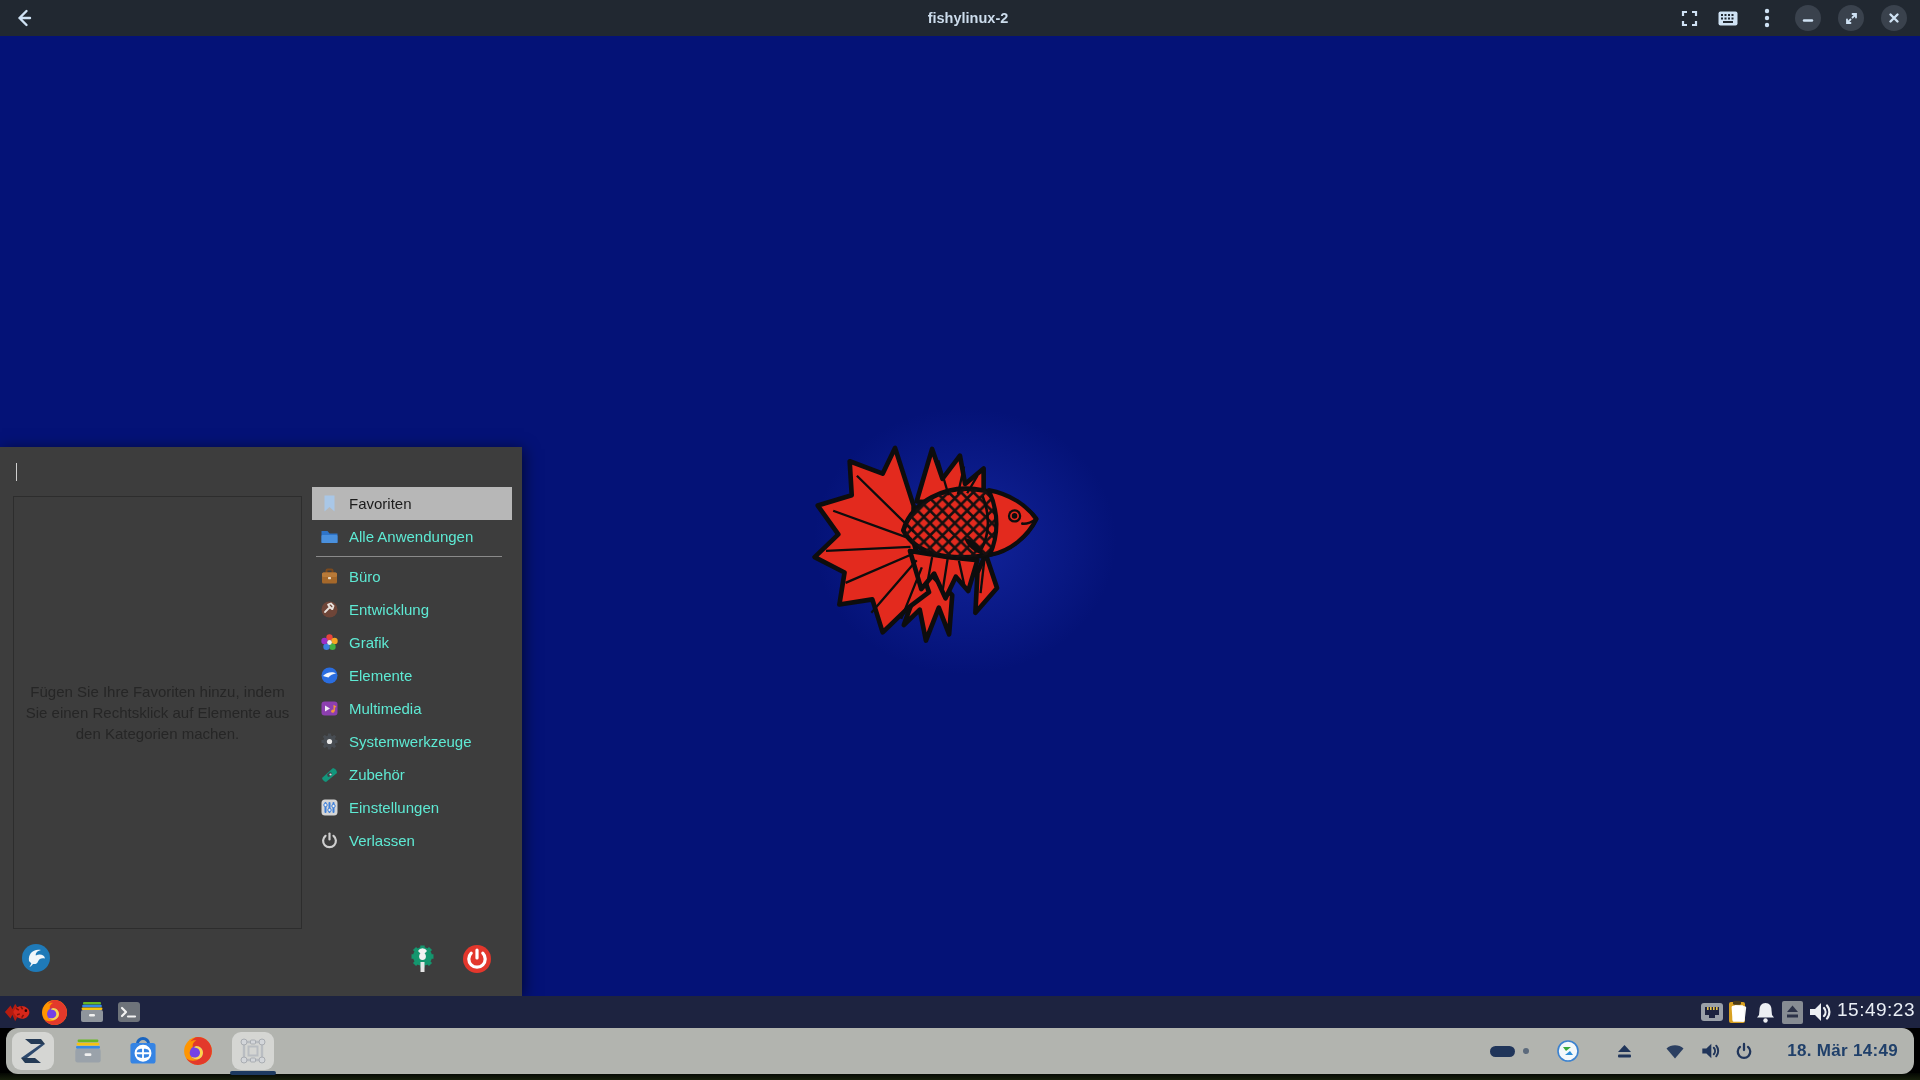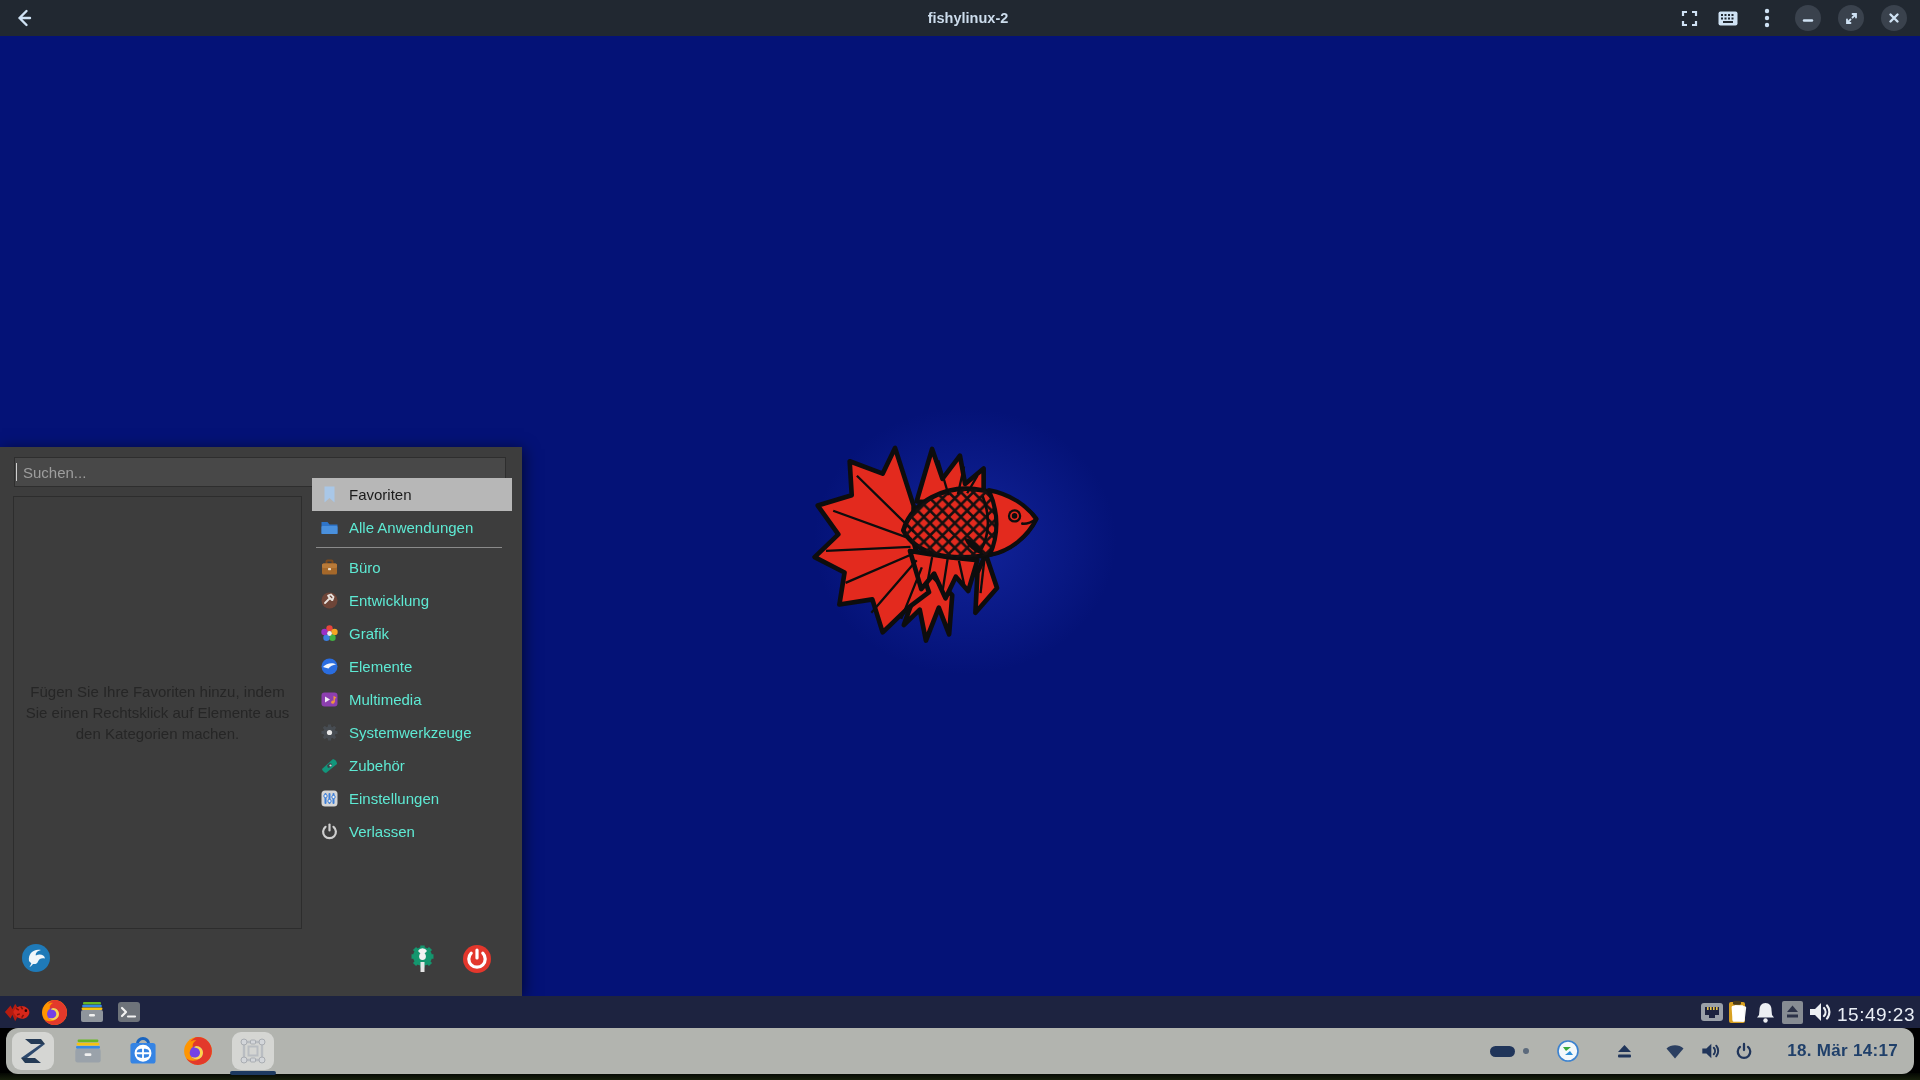--- a/index.html
+++ b/index.html
@@ -30,34 +30,34 @@
   .menu-panel { position:absolute; left:0; top:447px; width:522px; height:549px;
                 background:#3d3d3d; box-shadow:2px 2px 14px rgba(0,0,0,.55); z-index:40; }
   .menu-search { position:absolute; left:14px; top:10px; width:492px; height:30px;
                  background:#484848; border:1px solid #2e2e2e; color:#d8d8d8;
                  font-size:15px; padding:0 8px; outline:none; font-family:"Liberation Sans",sans-serif; }
   .menu-search::placeholder { color:#9e9e9e; }
   .search-caret { position:absolute; left:16px; top:16px; width:1px; height:18px; background:#cfcfcf; }
   .fav-box { position:absolute; left:13px; top:49px; width:289px; height:433px;
              border:1px solid #2d2d2d; display:flex; align-items:center; justify-content:center; }
   .fav-hint { width:272px; text-align:center; color:#262626; font-size:15px; line-height:1.4; }
-  .cat-list { position:absolute; left:312px; top:31px; width:200px; }
+  .cat-list { position:absolute; left:312px; top:40px; width:200px; }
   .cat-row { display:flex; align-items:center; height:33px; padding-left:7px; gap:10px;
              color:#5eead4; font-size:15px; cursor:pointer; }
   .cat-row.selected { background:#b7b7b7; color:#1b1b1b; }
   .cat-icon { width:20px; height:20px; display:flex; align-items:center; justify-content:center; flex:0 0 20px; }
   .cat-icon svg { width:19px; height:19px; }
   .cat-sep { height:1px; background:#8a8a8a; margin:3px 10px 3px 4px; }
   .menu-bottom-btn { position:absolute; cursor:pointer; }
 
   
   .guest-panel { position:absolute; left:0; top:996px; width:1920px; height:32px;
                  background:#1d2340; display:flex; align-items:center; z-index:45; }
   .gp-left { display:flex; align-items:center; gap:10px; padding-left:4px; }
-  .gp-right { margin-left:auto; display:flex; align-items:flex-end; gap:0; padding-right:5px; }
+  .gp-right { margin-left:auto; display:flex; align-items:flex-start; gap:0; padding-right:5px; }
   .gp-btn { width:27px; height:27px; display:flex; align-items:center; justify-content:center; cursor:pointer; }
   .gp-clock { color:#e9eef5; font-size:19px; letter-spacing:.5px; padding-left:4px; cursor:pointer; }
 
   
   .host-region { position:absolute; left:0; top:1028px; width:1920px; height:52px; z-index:44; }
   .wallpaper { position:absolute; inset:0;
       background:
         radial-gradient(40px 50px at 845px-0px 30px, rgba(214,140,40,.55), rgba(214,140,40,0) 70%),
         repeating-linear-gradient(93deg, rgba(36,58,22,.35) 0 9px, rgba(0,0,0,0) 9px 22px),
         repeating-linear-gradient(0deg, rgba(120,150,80,.25) 0 3px, rgba(60,90,40,.25) 3px 6px),
@@ -169,21 +169,20 @@
       </g>
       <path d="M330,232 C352,238 364,250 368,266 C350,262 334,248 330,232 Z" fill="#0d0d0d"></path>
       <circle cx="428" cy="190" r="13" fill="#0d0d0d"></circle>
       <circle cx="428" cy="190" r="7" fill="none" stroke="#e32a1e" stroke-width="3.2"></circle>
       <path d="M470,196 C460,203 451,206 443,205" stroke="#0d0d0d" stroke-width="5" fill="none" stroke-linecap="round"></path>
     </svg>
   </div>
 </div>
 
 <div class="menu-panel">
-  <input class="menu-search" type="text" placeholder="Suchen..." style="">
   <div class="search-caret"></div>
 
   <div class="fav-box">
     <div class="fav-hint">Fügen Sie Ihre Favoriten hinzu, indem Sie einen Rechtsklick auf Elemente aus den Kategorien machen.</div>
   </div>
 
   <div class="cat-list">
       <div class="cat-row selected">
     <span class="cat-icon">
           <svg viewBox="0 0 19 19">
@@ -494,16 +493,16 @@
             <path d="M2,8 h5 l6,-6 v18 l-6,-6 h-5 Z" fill="#20355a"></path>
             <path d="M16,7 a6,6 0 0 1 0,8 M19,4.5 a10,10 0 0 1 0,13" stroke="#20355a" stroke-width="2.4" fill="none" stroke-linecap="round"></path>
           </svg>
       </div>
       <div class="hb-icon">
         <svg width="18" height="19" viewBox="0 0 19 19">
             <path d="M9.5,1.5 v6.5" stroke="#20355a" stroke-width="2.4" stroke-linecap="round" fill="none"></path>
             <path d="M5.3,4.6 a6.6,6.6 0 1 0 8.4,0" stroke="#20355a" stroke-width="2.4" stroke-linecap="round" fill="none"></path>
           </svg>
       </div>
-      <div class="hb-date" style="margin-left:20px;">18. Mär 14:17</div>
+      <div class="hb-date" style="margin-left:20px;">18. Mär 14:49</div>
     </div>
   </div>
 </div>
 
 </body></html>

